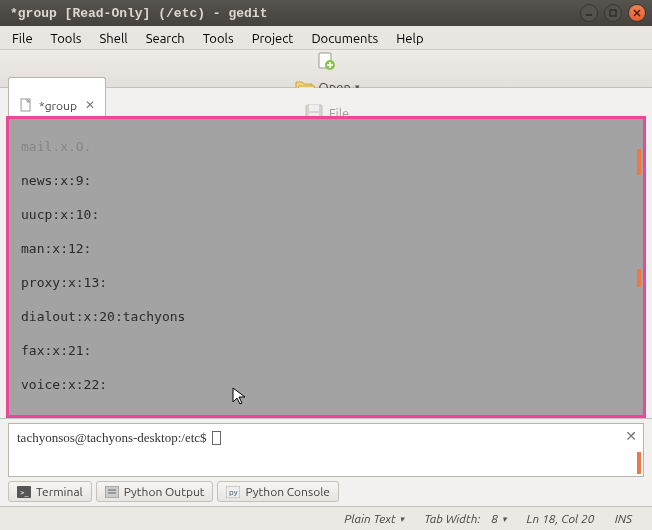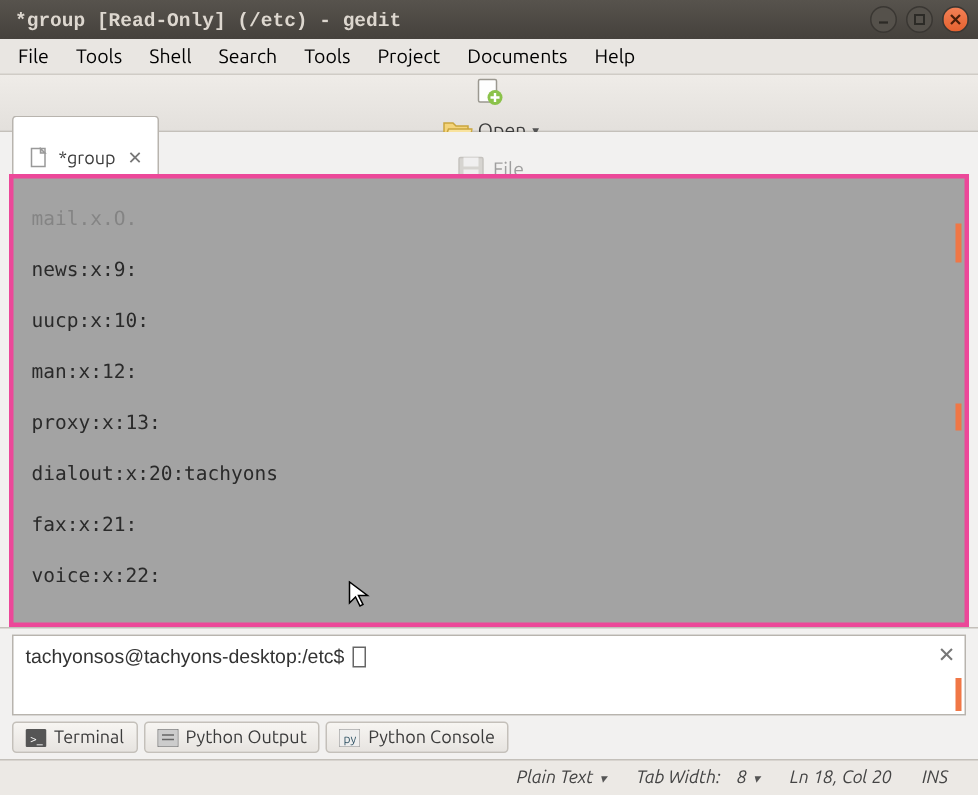--- a/index.html
+++ b/index.html
@@ -18,21 +18,21 @@
 .sep { width: 1px; height: 26px; background: #ccc8c2; margin: 0 4px; }
 .dropdown-arrow { font-size: 9px; color: #555; }
 .tabstrip { height: 28px; display: flex; align-items: flex-end; padding: 0 8px; background: #f2f1f0; }
 .tab { background: #fff; border: 1px solid #b8b4ae; border-bottom: none; padding: 20px 8px 4px 10px; display: flex; align-items: flex-end; gap: 6px; border-radius: 3px 3px 0 0; font-size: 12px; }
 .tab .close-x { font-size: 12px; color: #777; width: 14px; height: 14px; display:flex; align-items:center; justify-content:center; }
 .editor-wrap { flex: 1; background: #f2f1f0; padding: 0 6px 0 6px; min-height:0; }
 .editor { background: #a3a3a3; border: 3px solid #ec4899; height: 100%; position: relative; overflow:hidden; }
 .editor-content { padding: 2px 6px 2px 12px; font-family: "DejaVu Sans Mono","Ubuntu Mono",monospace; font-size: 13px; line-height: 17px; color: #2a2a2a; white-space: pre; }
 .scroll-marker { position: absolute; right: 2px; width: 4px; background: #f07746; }
 .terminal-panel { background: #f2f1f0; border-top: 1px solid #c4c0ba; padding: 4px 8px 0 8px; }
-.term-inner { background: #fff; border: 1px solid #b8b4ae; position: relative; height: 54px; padding: 6px 8px; font-family: Liberation Sans, sans-serif; font-size: 13px; color: #333; }
+.term-inner { background: #fff; border: 1px solid #b8b4ae; position: relative; height: 54px; padding: 6px 8px; font-family: Liberation Serif, serif; font-size: 13px; color: #333; }
 .term-inner .close-x { position: absolute; right: 4px; top: 4px; font-size: 14px; color: #777; width: 16px; height:16px; display:flex;align-items:center;justify-content:center; }
 .term-scroll { position: absolute; right: 2px; top: 28px; bottom: 2px; width: 4px; background: #f07746; }
 .term-cursor { display:inline-block; width:9px; height:14px; border:1px solid #666; margin-left:2px; vertical-align:text-bottom; }
 .bottom-tabs { display: flex; align-items: center; padding: 4px 8px; gap: 4px; background: #f2f1f0; }
 .btab { background: linear-gradient(to bottom,#f7f5f2,#e7e4e0); border: 1px solid #c4c0ba; padding: 3px 8px; display: flex; align-items:center; gap:5px; border-radius: 3px; font-size: 12px; }
 .statusbar { height: 24px; border-top: 1px solid #c4c0ba; background: #ece9e5; display: flex; align-items: center; padding: 0 10px; font-size: 12px; color: #444; font-style: italic; }
 .statusbar .spacer { flex: 1; }
 .statusbar .stat { padding: 0 10px; display:flex; align-items:center; gap:4px; }
 svg { display:block; }
 .mouse-pointer { position:absolute; left:223px; top:268px; pointer-events:none; }

